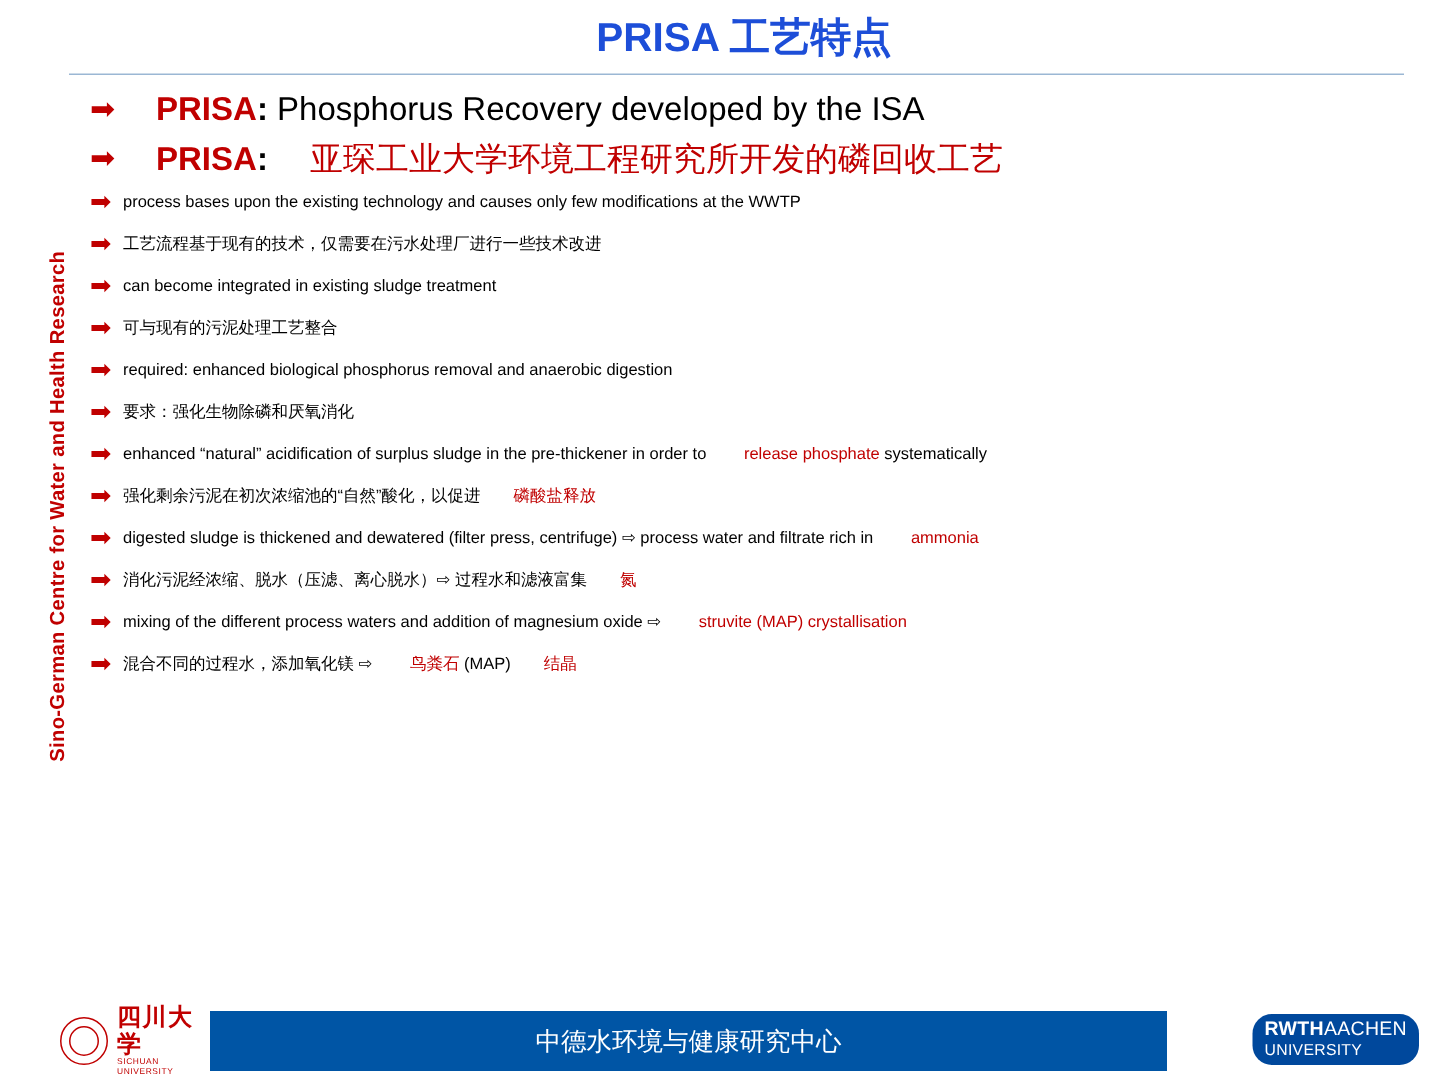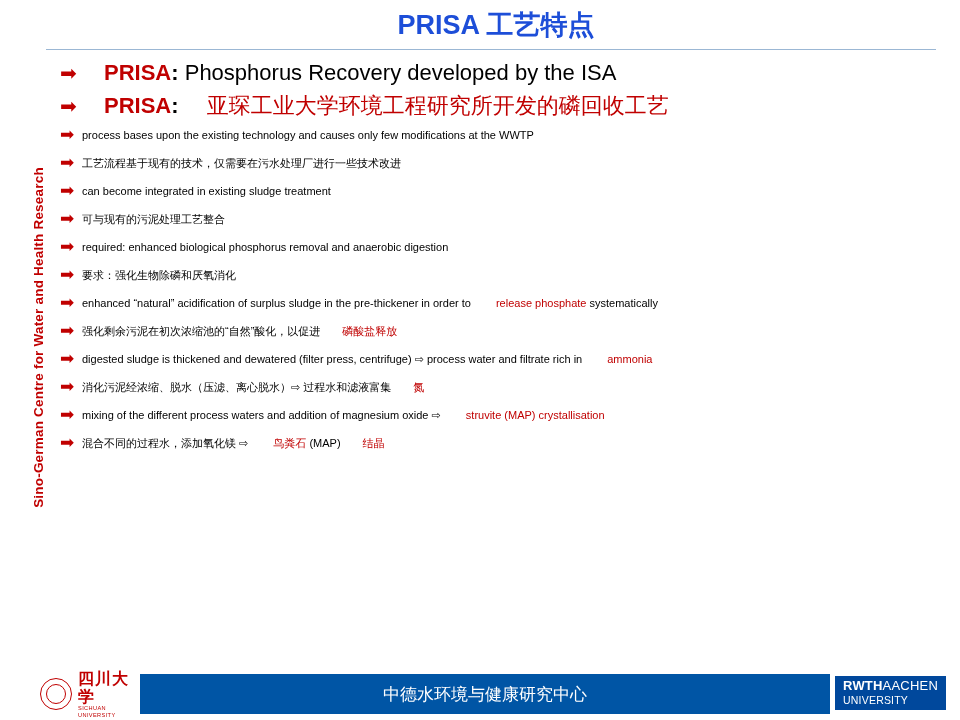--- a/index.html
+++ b/index.html
@@ -113,21 +113,21 @@
     position: absolute;
     left: 0;
     bottom: 0;
     width: 960px;
     height: 52px;
   }
   .footer-bar {
     position: absolute;
     left: 140px;
     top: 6px;
-    width: 690px;
+    width: 638px;
     height: 40px;
     background: #0055A5;
     color: #ffffff;
     font-size: 17px;
     display: flex;
     align-items: center;
     justify-content: center;
   }
   .footer-left {
     position: absolute;
@@ -174,20 +174,21 @@
   .rwth {
     position: absolute;
     right: 14px;
     top: 8px;
     height: 34px;
     background: #00489C;
     color: #ffffff;
     padding: 3px 8px;
     box-sizing: border-box;
     line-height: 1.15;
+    border-radius: 13px;
   }
   .rwth-top {
     font-size: 13px;
     font-weight: bold;
     letter-spacing: 0.2px;
   }
   .rwth-top .thin { font-weight: normal; }
   .rwth-bot {
     font-size: 10.5px;
     letter-spacing: 0.2px;

